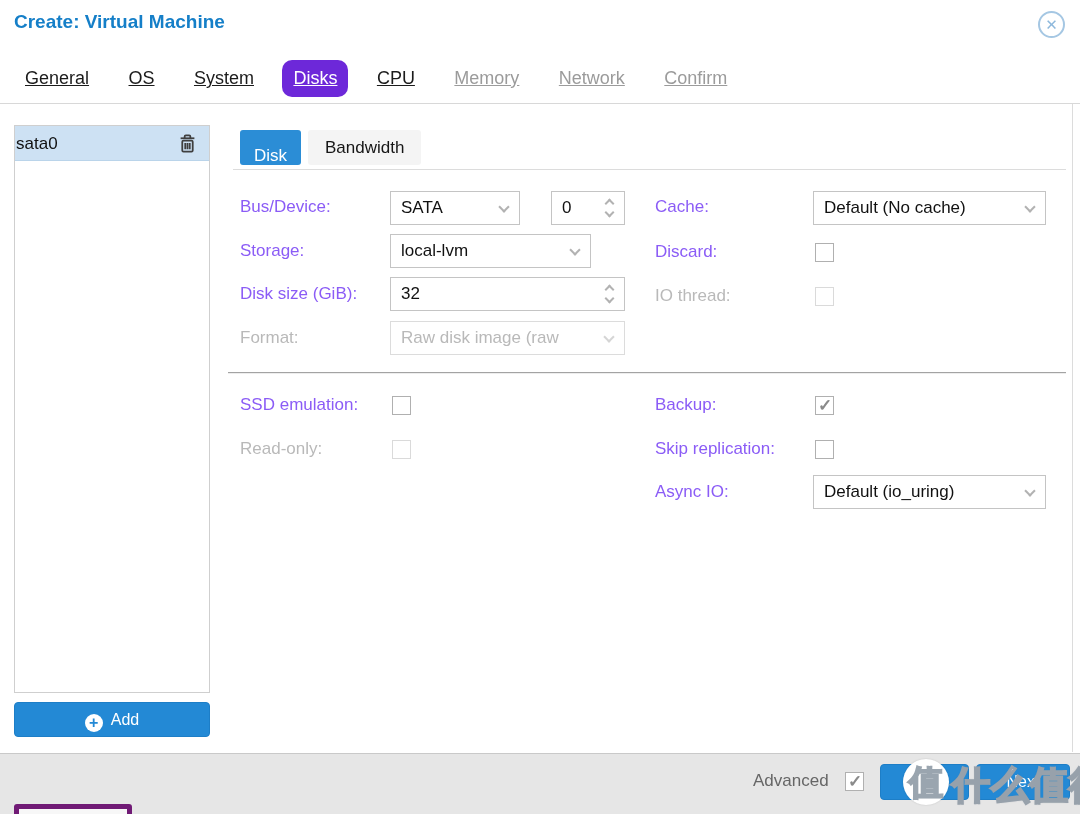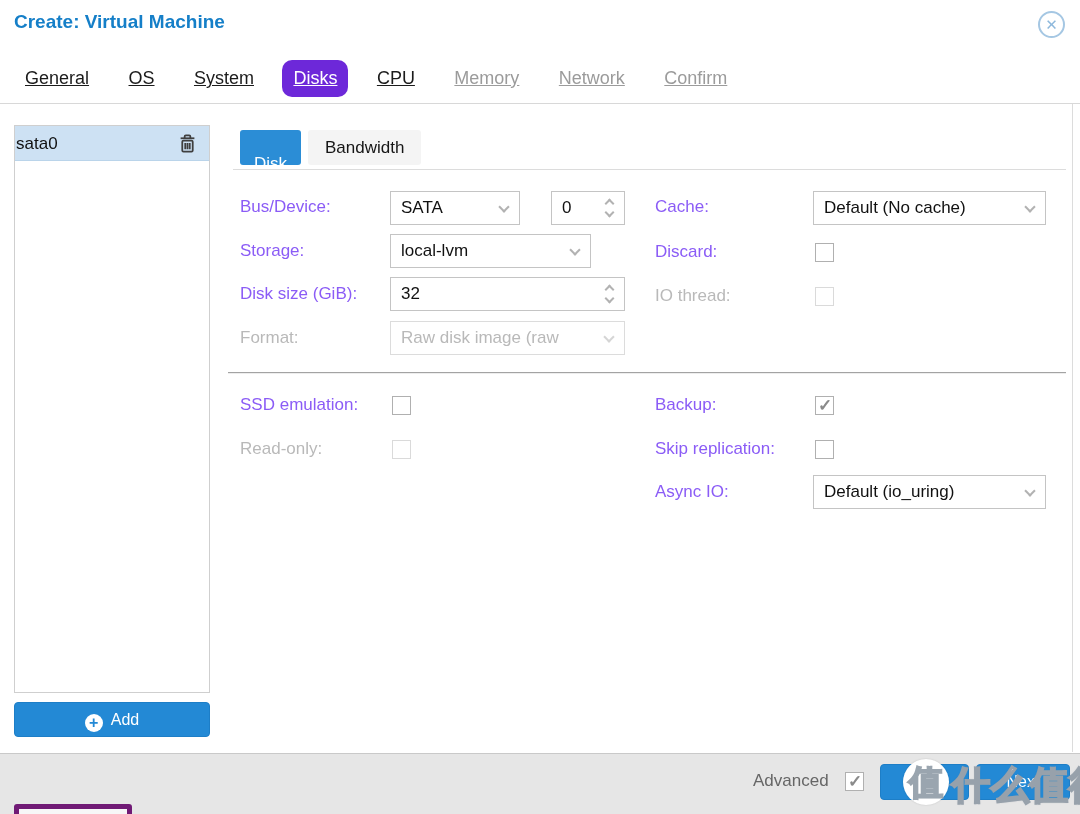--- a/index.html
+++ b/index.html
@@ -31,21 +31,21 @@
 
   .btn-blue { background:#2389d5; border:1px solid #1d7ec7; border-radius:4px; color:#fff;
               font-size:16px; text-align:center; cursor:pointer; }
   .add-btn { position:absolute; left:14px; top:702px; width:196px; height:35px; line-height:33px; }
   .add-icon { display:inline-block; width:18px; height:18px; border-radius:50%; background:#fff; color:#2389d5;
               font-size:16px; font-weight:bold; line-height:18px; text-align:center; vertical-align:-3px; margin-right:8px; }
 
   
   .subtab { position:absolute; top:130px; height:35px; line-height:35px; font-size:17px; border-radius:3px;
             cursor:pointer; }
-  .subtab.active { left:240px; padding:16px 14px; background:#2b8dd6; color:#fff; }
+  .subtab.active { left:240px; padding:8px 14px; background:#2b8dd6; color:#fff; }
   .subtab.plain  { left:308px; padding:0 17px; background:#f4f4f4; color:#161616; }
   .subtab-sep { position:absolute; left:233px; top:169px; width:833px; height:1px; background:#dcdcdc; }
 
   
   .flabel { position:absolute; font-size:17px; color:#8b5cf6; }
   .flabel.disabled { color:#b9b9b9; }
   .field { position:absolute; height:34px; background:#fff; border:1px solid #c4c4c4;
            font-size:17px; color:#111; line-height:32px; padding:0 26px 0 10px; cursor:pointer;
            white-space:nowrap; overflow:hidden; }
   .field.disabled { color:#b9b9b9; border-color:#dcdcdc; cursor:default; }

